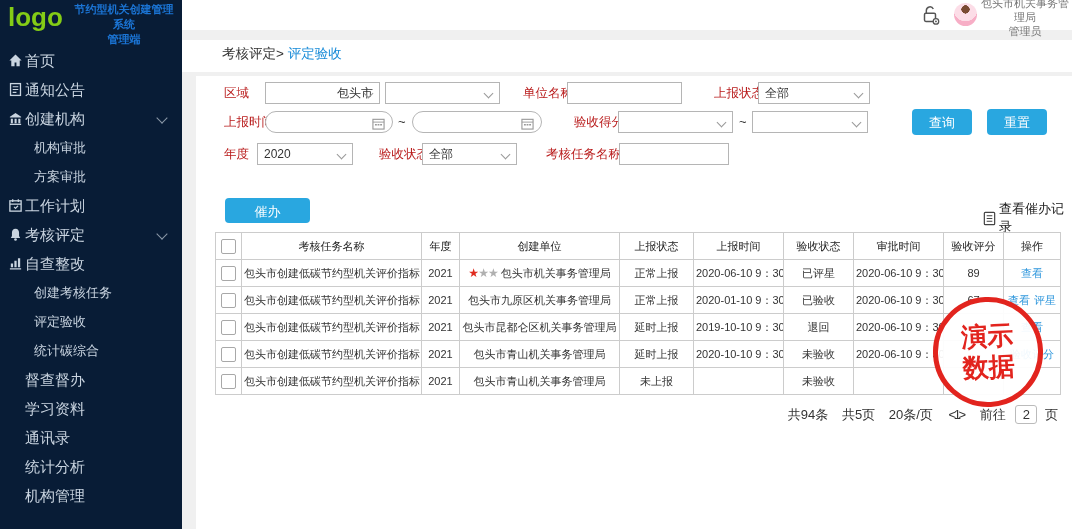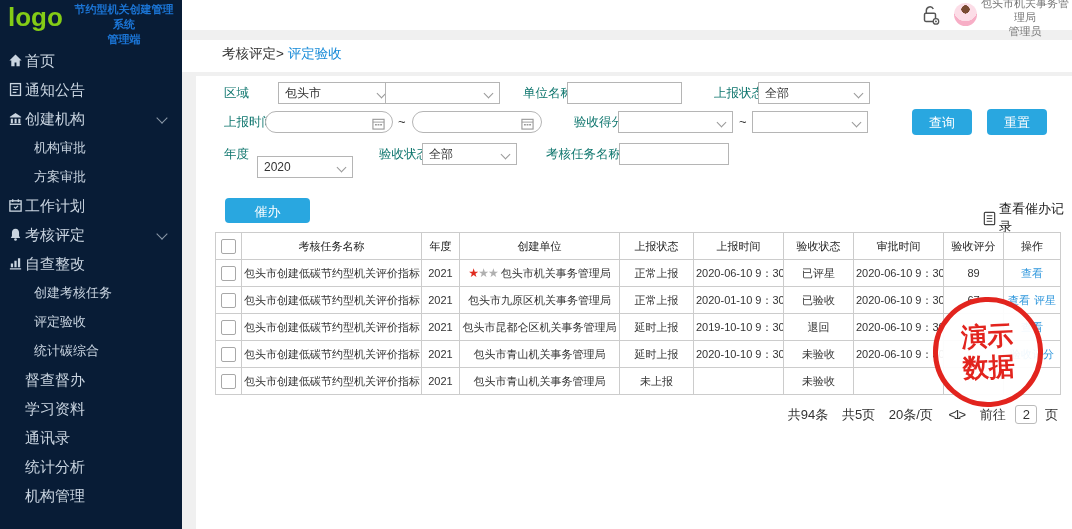--- a/index.html
+++ b/index.html
@@ -24,21 +24,21 @@
   .lock-icon{position:absolute;left:736px;top:4px;width:24px;height:22px;cursor:pointer;}
   .avatar{position:absolute;left:772px;top:3px;width:23px;height:23px;border-radius:50%;cursor:pointer;
           background:radial-gradient(circle at 50% 28%, #7a4a32 0 20%, #fcdde7 21% 58%, #f7aec6 59% 100%);}
   .user-info{position:absolute;left:798px;top:-4px;width:90px;text-align:center;font-size:11px;color:#777;line-height:14px;cursor:pointer;}
   .breadcrumb{position:absolute;top:42px;left:0;right:0;height:24px;background:#fff;line-height:24px;padding-left:23px;font-size:13.5px;color:#333;box-sizing:border-box;}
   .breadcrumb{top:40px;height:32px;line-height:28px;padding-left:40px;}
   .crumb-current{color:#1a8cd8;cursor:pointer;}
   .content-panel{position:absolute;left:14px;top:76px;right:0;bottom:0;background:#fff;}
 
   
-  .f-label{position:absolute;font-size:12.5px;color:#0f766e;height:22px;line-height:22px;z-index:3;padding-left:11px;}
+  .f-label{position:absolute;font-size:12.5px;color:#b91c1c;height:22px;line-height:22px;z-index:3;padding-left:11px;}
   .sel,.inp{position:absolute;height:22px;border:1px solid #b5b5b5;background:#fff;box-sizing:border-box;font-size:12px;color:#333;line-height:20px;padding:0 6px;z-index:3;}
   .sel{cursor:pointer;}
   .inp{cursor:text;}
   .chev2{position:absolute;right:7px;top:7px;width:6px;height:6px;border-right:1.3px solid #999;border-bottom:1.3px solid #999;transform:rotate(45deg);}
   .date{border-radius:11px;}
   .cal{position:absolute;right:7px;top:4px;}
   .tilde{position:absolute;font-size:13px;color:#333;height:22px;line-height:22px;z-index:3;}
   .btn{position:absolute;height:26px;background:#29a7e0;color:#fff;border:none;border-radius:4px;font-size:13px;text-align:center;line-height:26px;cursor:pointer;z-index:3;}
 
   
@@ -145,21 +145,21 @@
     </div>
 
     <div class="breadcrumb">
       <span>考核评定&gt;</span>
       <span class="crumb-current">评定验收</span>
     </div>
 
     <div class="content-panel"></div>
 
     <span class="f-label" style="left:31px;top:82px;">区域</span>
-    <div class="sel" style="left:96px;top:82px;width:115px;"><span>包头市</span><i class="chev2"></i></div>
+    <div class="sel" style="left:83px;top:82px;width:115px;text-align:right;"><span>包头市</span><i class="chev2"></i></div>
     <div class="sel" style="left:203px;top:82px;width:115px;"><span></span><i class="chev2"></i></div>
     <span class="f-label" style="left:330px;top:82px;">单位名称</span>
     <div class="inp" style="left:385px;top:82px;width:115px;"><span></span></div>
     <span class="f-label" style="left:521px;top:82px;">上报状态</span>
     <div class="sel" style="left:576px;top:82px;width:112px;"><span>全部</span><i class="chev2"></i></div>
 
     <span class="f-label" style="left:31px;top:111px;">上报时间</span>
     <div class="inp date" style="left:83px;top:111px;width:128px;"><span></span>
       <span class="cal"><svg viewBox="0 0 14 14" width="13" height="13">
             <rect x="1" y="2.5" width="12" height="10.5" fill="none" stroke="#999" stroke-width="1.2"></rect>
@@ -174,21 +174,21 @@
             <path d="M3.2 7.5h2v1.6h-2zM6 7.5h2v1.6H6zM8.8 7.5h2v1.6h-2z" fill="#999"></path>
           </svg></span></div>
     <span class="f-label" style="left:381px;top:111px;">验收得分</span>
     <div class="sel" style="left:436px;top:111px;width:115px;"><span></span><i class="chev2"></i></div>
     <span class="tilde" style="left:557px;top:111px;">~</span>
     <div class="sel" style="left:570px;top:111px;width:116px;"><span></span><i class="chev2"></i></div>
     <button class="btn" style="left:730px;top:109px;width:60px;">查询</button>
     <button class="btn" style="left:805px;top:109px;width:60px;">重置</button>
 
     <span class="f-label" style="left:31px;top:143px;">年度</span>
-    <div class="sel" style="left:75px;top:156px;width:96px;"><span>2020</span><i class="chev2"></i></div>
+    <div class="sel" style="left:75px;top:143px;width:96px;"><span>2020</span><i class="chev2"></i></div>
     <span class="f-label" style="left:186px;top:143px;">验收状态</span>
     <div class="sel" style="left:240px;top:143px;width:95px;"><span>全部</span><i class="chev2"></i></div>
     <span class="f-label" style="left:353px;top:143px;">考核任务名称</span>
     <div class="inp" style="left:437px;top:143px;width:110px;"><span></span></div>
 
     <button class="btn urge-btn">催办</button>
     <div class="view-records">
       <span style="display:inline-flex;">
           <svg viewBox="0 0 16 16" width="15" height="15">
             <rect x="2.5" y="1.5" width="11" height="13" rx="1" fill="none" stroke="#444" stroke-width="1.3"></rect>

